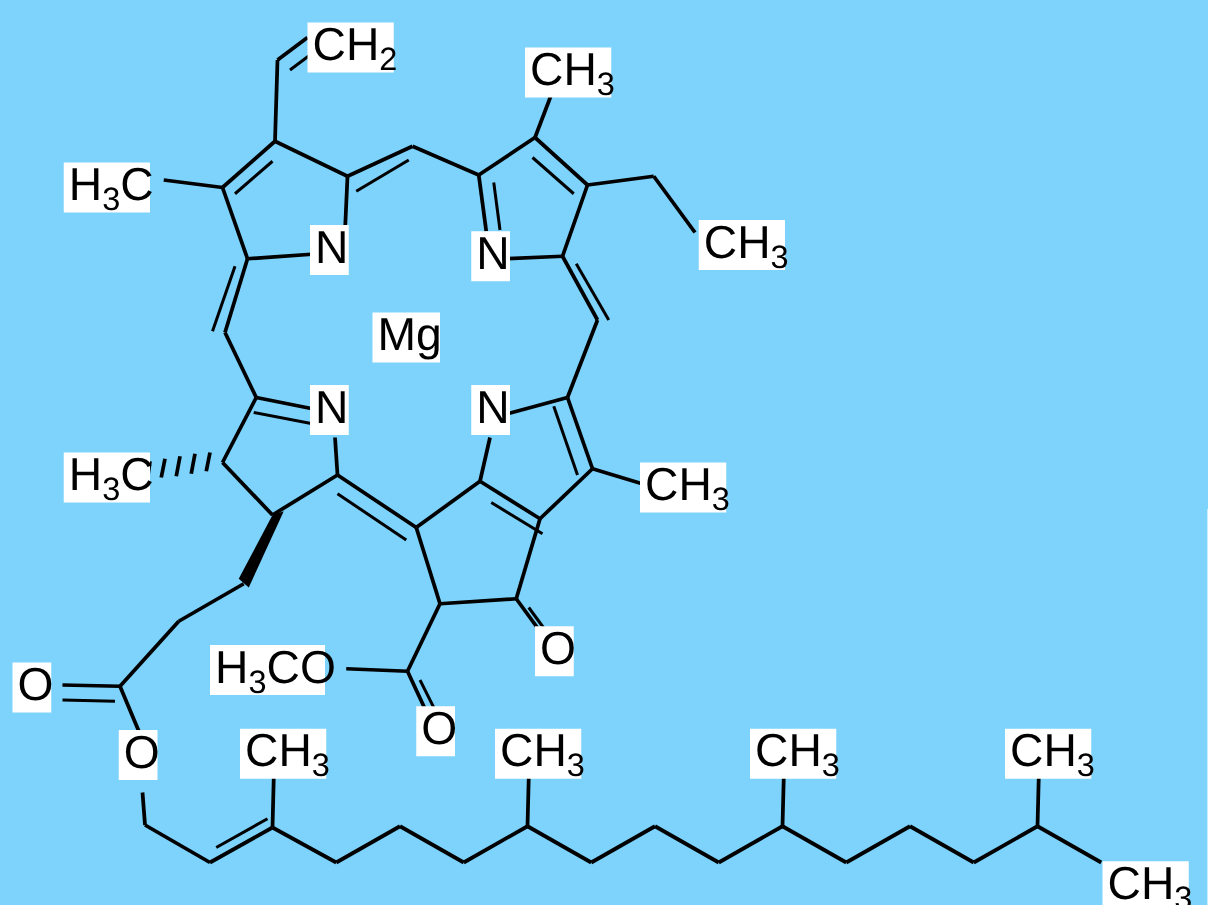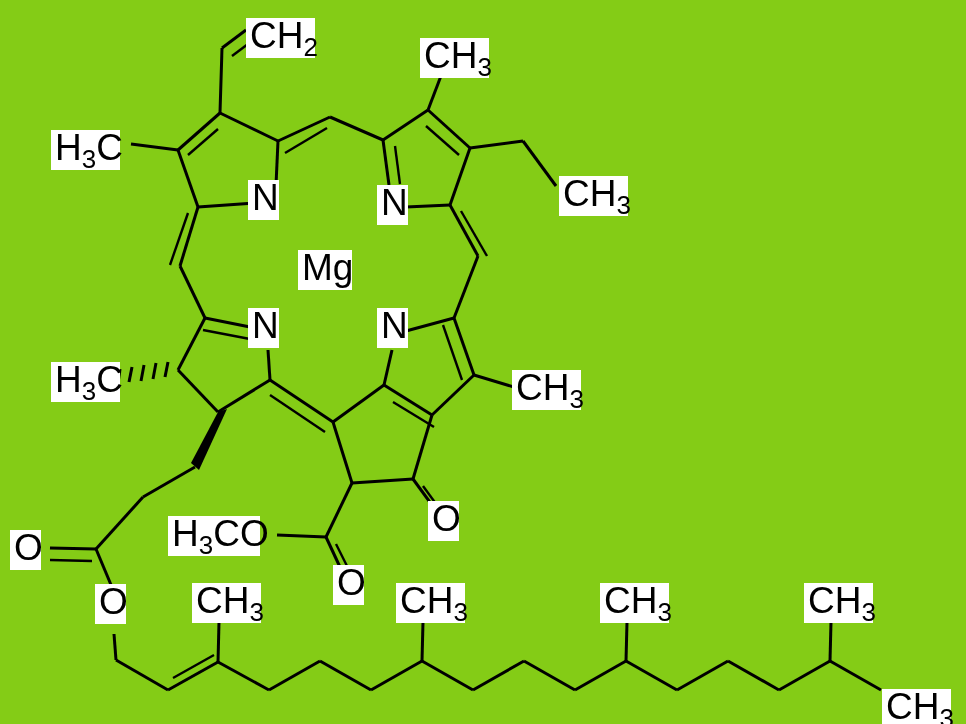--- a/index.html
+++ b/index.html
@@ -8,21 +8,21 @@
     padding: 0;
     background: #ffffff;
   }
   body {
     font-family: "Liberation Sans", sans-serif;
   }
   #canvas {
     position: relative;
     width: 966px;
     height: 724px;
-    background: #84cc16;
+    background: #7dd3fc;
     overflow: hidden;
   }
   #structure-svg {
     position: absolute;
     left: 0;
     top: 0;
     width: 966px;
     height: 724px;
     display: block;
   }

